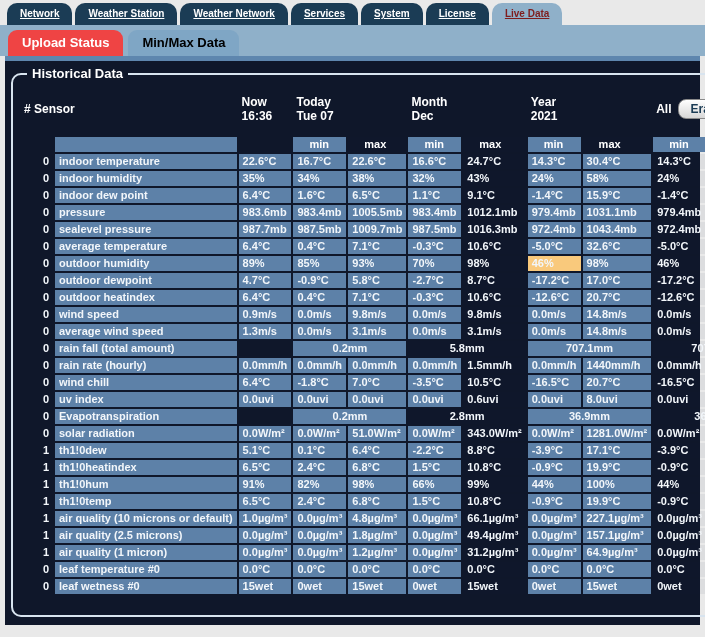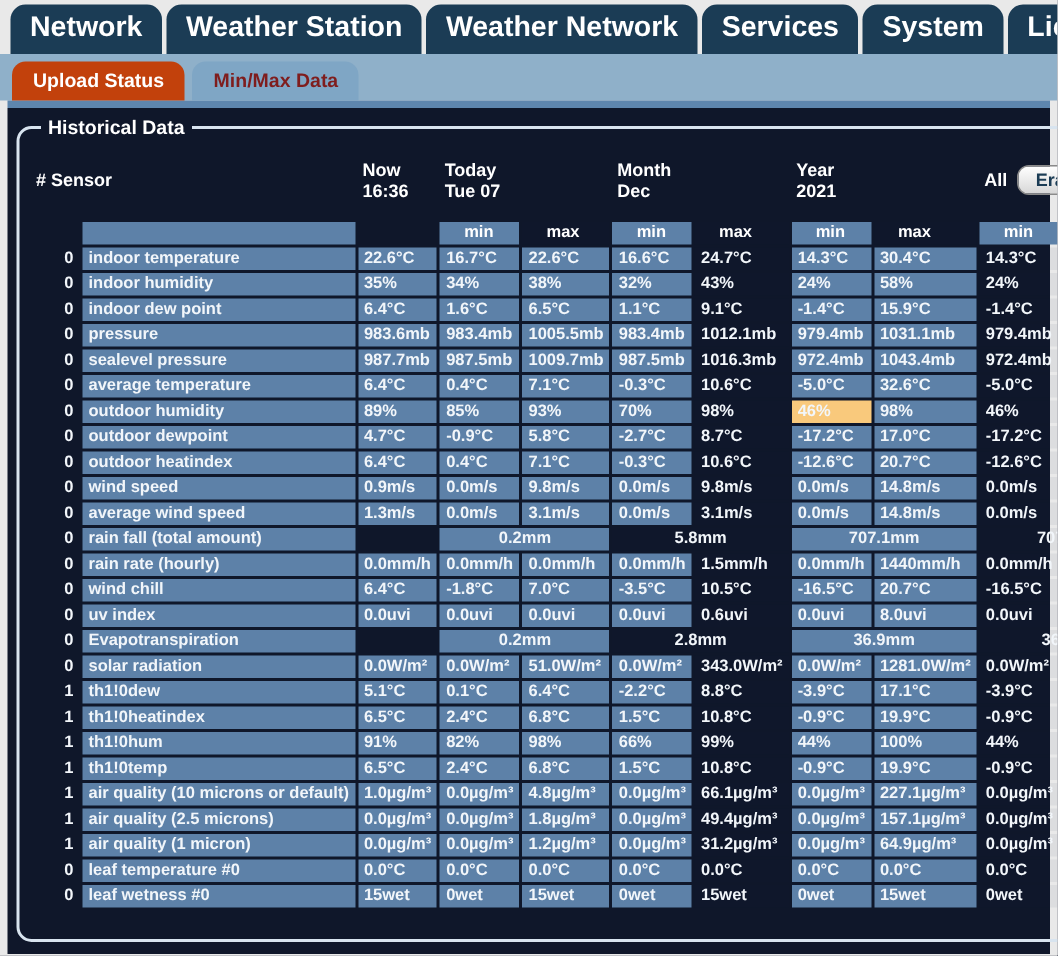--- a/index.html
+++ b/index.html
@@ -4,31 +4,31 @@
 <style>
   * { margin:0; padding:0; box-sizing:border-box; }
   html,body { background:#e9e9e9; }
   .page {
     width:705px; height:637px; background:#e9e9e9; overflow:hidden;
     font-family:"Liberation Sans", sans-serif;
   }
   
   .tabbar { display:flex; gap:3px; padding:3px 0 0 7px; align-items:flex-end; }
   .tab {
-    background:#1b3c55; color:#ffffff; font-weight:bold; font-size:19px;
-    padding:5px 13px 6px; border-radius:10px 10px 0 0; cursor:pointer; white-space:nowrap;
+    background:#1b3c55; color:#ffffff; font-weight:bold; font-size:10px;
+    padding:5px 13px 6px; border-radius:10px 10px 0 0; cursor:pointer; white-space:nowrap;text-decoration:underline;
   }
   .tab.active { background:#8fb0c9; color:#7f1d1d; }
   
   .subband { background:#8fb0c9; padding:5px 0 0 8px; display:flex; gap:5px; align-items:flex-end; }
   .subtab {
-    background:#c2410c; color:#ffffff; font-weight:bold; font-size:13px;
+    background:#ef4444; color:#ffffff; font-weight:bold; font-size:13px;
     padding:5px 14px 6px; border-radius:9px 9px 0 0; cursor:pointer; white-space:nowrap;
   }
-  .subtab.active { background:#7fa6c5; color:#7f1d1d; }
+  .subtab.active { background:#7fa6c5; color:#000000; }
   .divider { height:5px; background:#5e86ae; margin:0 5px; }
   
   .bodyarea { background:#0f172a; margin:0 5px; padding:5px 6px 8px; height:564px; }
   fieldset.panel {
     border:2px solid #d8e4ef; border-radius:10px; padding:0 6px 6px; height:100%;
   }
   fieldset.panel legend {
     color:#ffffff; font-weight:bold; font-size:13px; padding:0 5px; margin-left:8px;
   }
   

